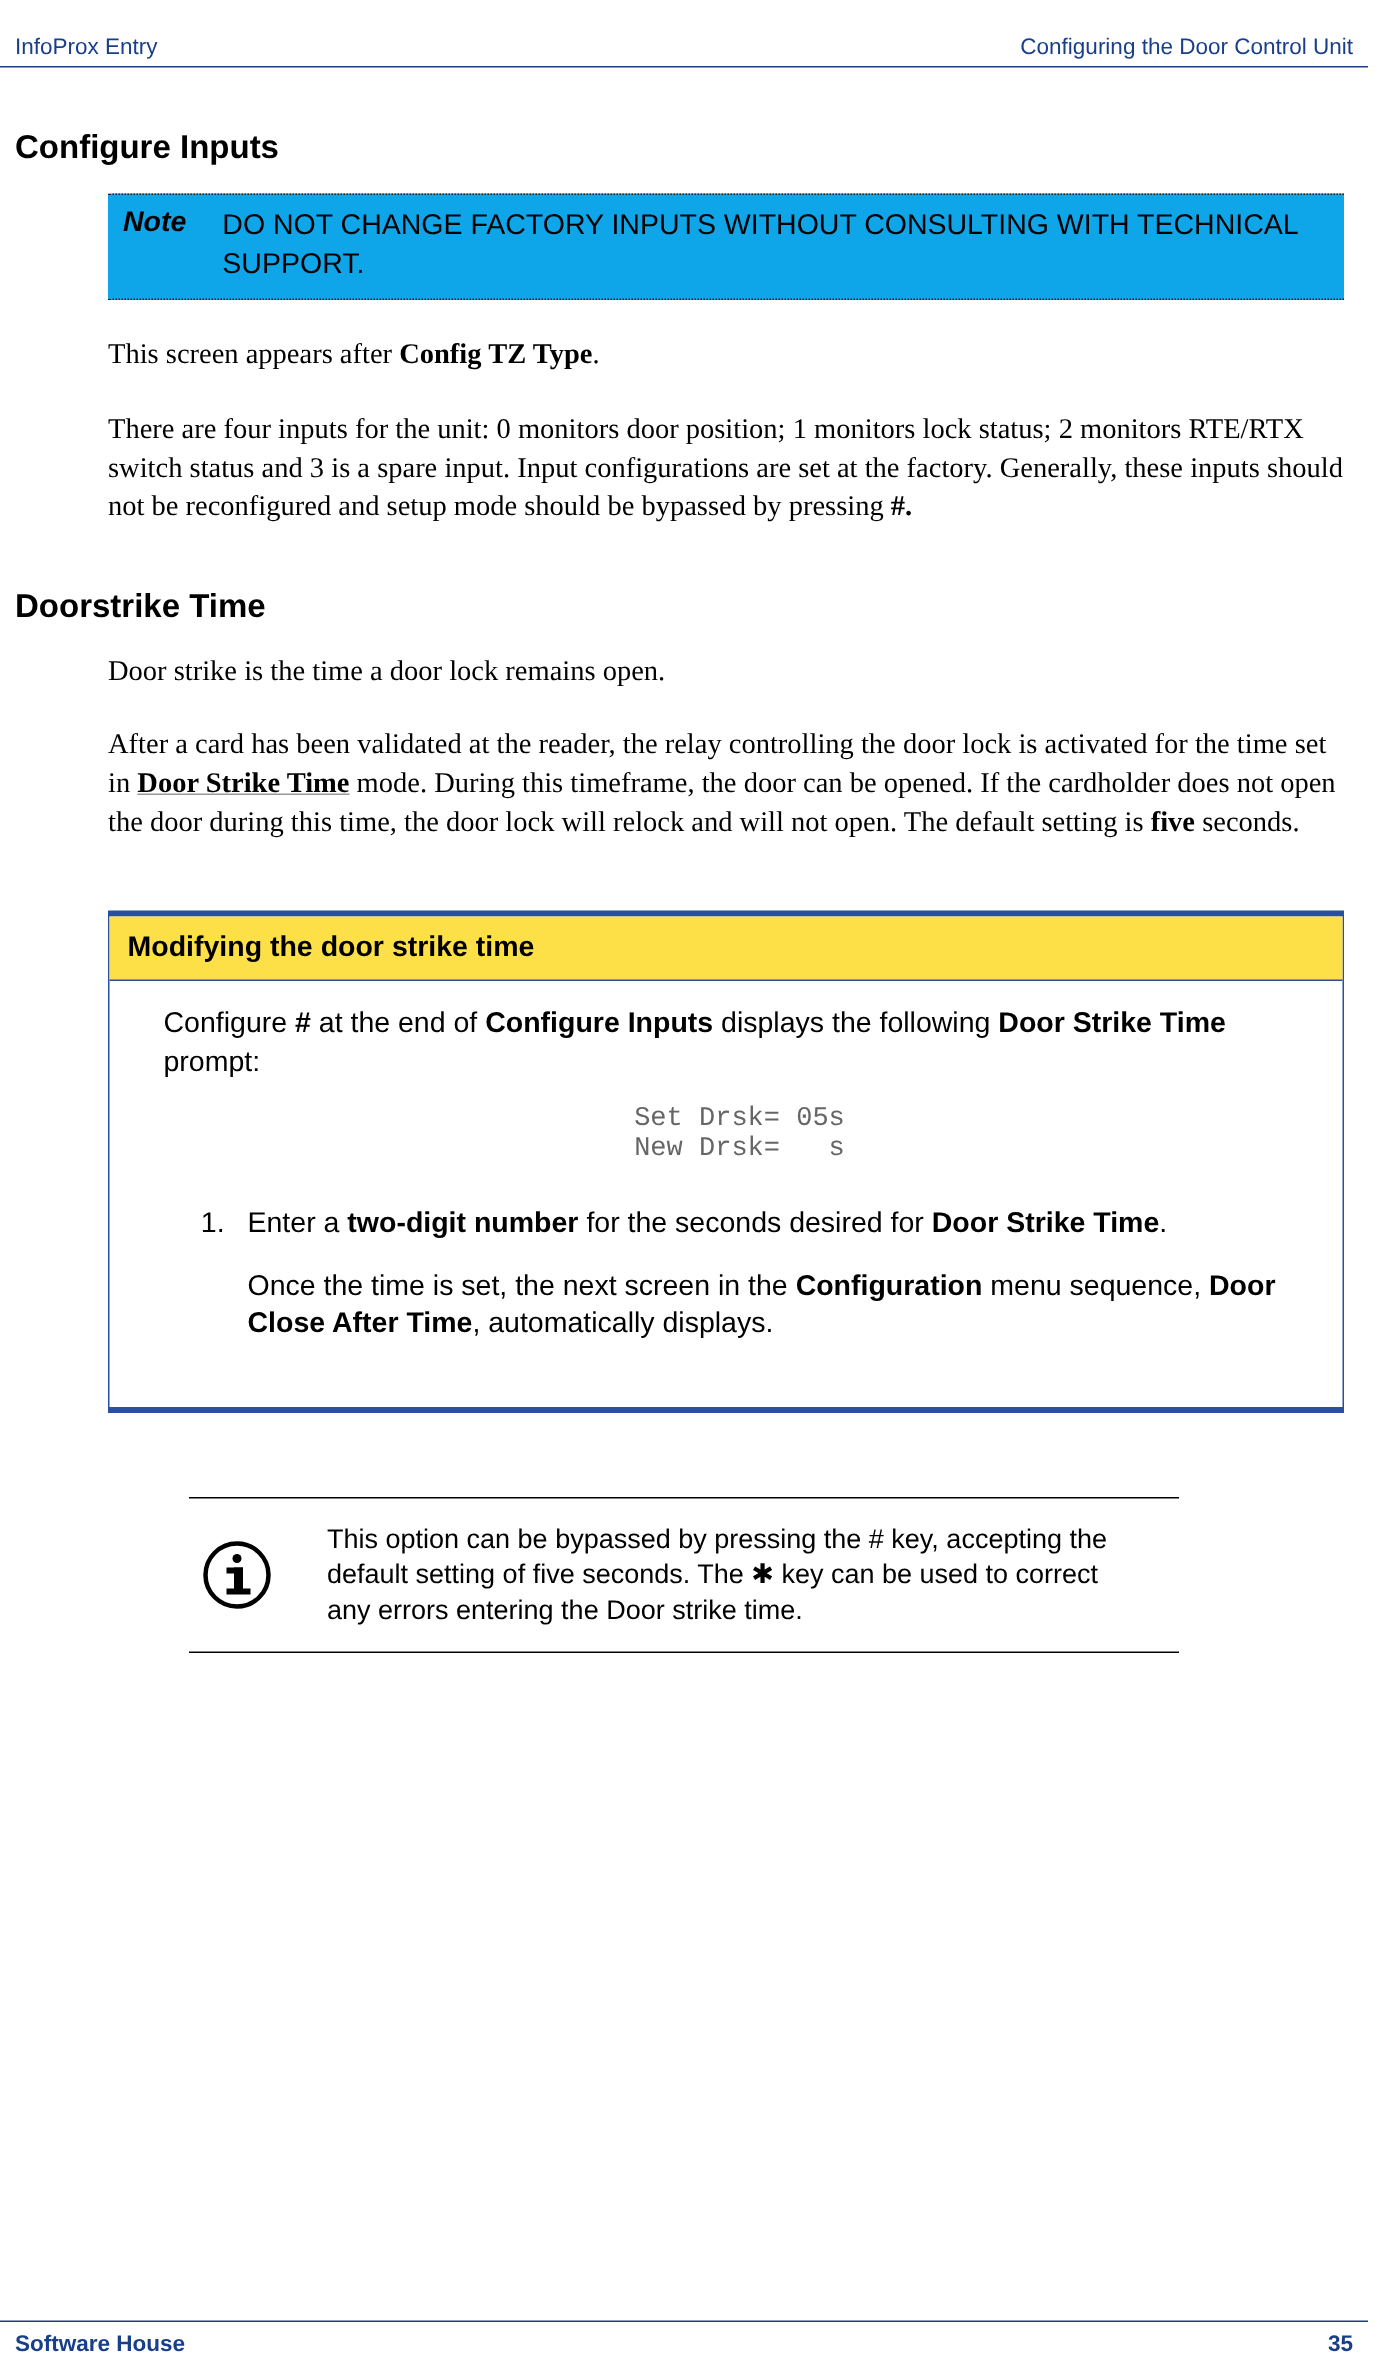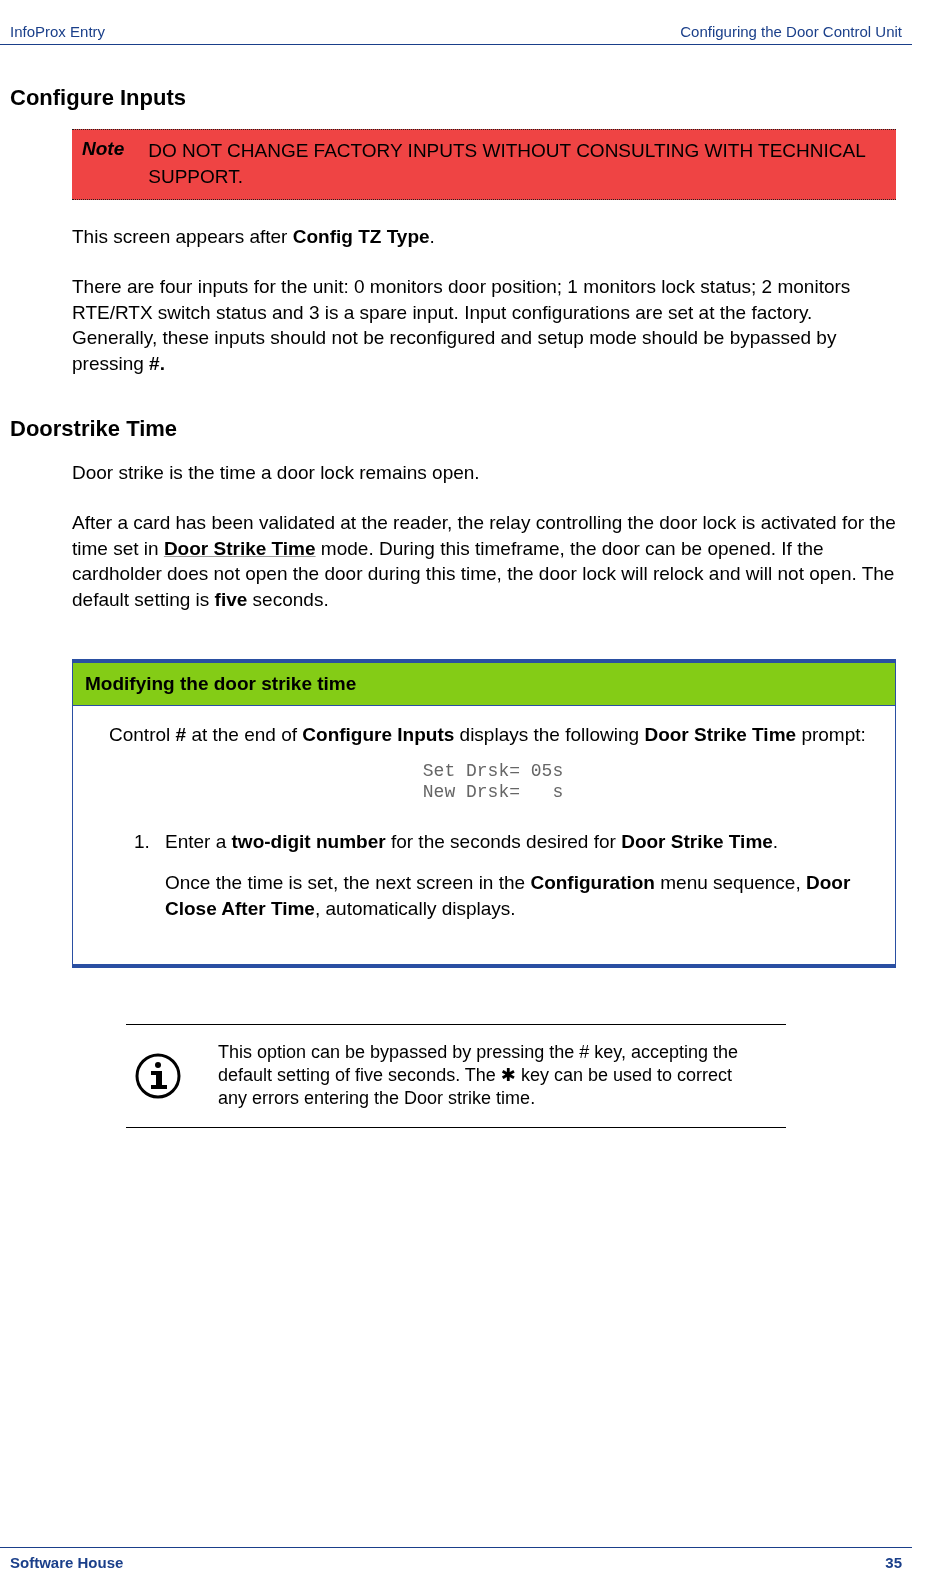--- a/index.html
+++ b/index.html
@@ -37,29 +37,29 @@
     margin-top: 40px;
     margin-bottom: 18px;
   }
   .body-block {
     margin-left: 62px;
     margin-right: 6px;
   }
   .note-box {
     border-top: 1px dotted #222;
     border-bottom: 1px dotted #222;
-    background: #ef4444;
+    background: #0ea5e9;
     padding: 8px 10px 10px 10px;
     display: flex;
     gap: 24px;
     font-size: 19px;
   }
   .note-label { font-weight: bold; font-style: italic; flex: 0 0 auto; }
   .note-text { flex: 1 1 auto; line-height: 1.35; }
-  p.para { margin-top: 24px; line-height: 1.35; }
+  p.para { margin-top: 24px; line-height: 1.35; font-family: Liberation Serif, serif; }
   .code {
     font-family: "Courier New", Courier, monospace;
     color: #666;
     font-size: 18px;
     white-space: pre;
     margin-top: 10px;
     line-height: 1.15;
     margin-left: 56px;
   }
   .code2 {
@@ -74,21 +74,21 @@
   .code2-wrap { display: flex; justify-content: center; }
   .proc-box {
     margin-left: 62px;
     margin-right: 6px;
     margin-top: 46px;
     border: 1px solid #2a4fa2;
     border-top: 4px solid #2a4fa2;
     border-bottom: 4px solid #2a4fa2;
   }
   .proc-title {
-    background: #84cc16;
+    background: #fde047;
     font-weight: bold;
     font-size: 19px;
     padding: 10px 12px;
     border-bottom: 1px solid #2a4fa2;
   }
   .proc-body {
     padding: 16px 18px 38px 36px;
     line-height: 1.35;
   }
   .proc-body p { margin-bottom: 4px; }
@@ -161,21 +161,21 @@
       <p class="para" style="margin-top:14px;">Door strike is the time a door lock remains open.</p>
       <p class="para">
         <span>After a card has been validated at the reader, the relay controlling the door lock is activated for the time set in </span><span class="b" style="text-decoration: underline; text-decoration-color:#999;">Door Strike Time</span><span> mode. During this timeframe, the door can be opened. If the cardholder does not open the door during this time, the door lock will relock and will not open. The default setting is </span><span class="b">five</span><span> seconds.</span>
       </p>
     </div>
 
     <div class="proc-box">
       <div class="proc-title">Modifying the door strike time</div>
       <div class="proc-body">
         <p>
-          <span>Control </span><span class="b">#</span><span> at the end of </span><span class="b">Configure Inputs</span><span> displays the following </span><span class="b">Door Strike Time</span><span> prompt:</span>
+          <span>Configure </span><span class="b">#</span><span> at the end of </span><span class="b">Configure Inputs</span><span> displays the following </span><span class="b">Door Strike Time</span><span> prompt:</span>
         </p>
         <div class="code2-wrap">
             <div class="code2">Set Drsk= 05s
 New Drsk=   s</div>
           </div>
         <ol class="steps">
           <li>
             <span>Enter a </span><span class="b">two-digit number</span><span> for the seconds desired for </span><span class="b">Door Strike Time</span><span>.</span>
             <p>
               <span>Once the time is set, the next screen in the </span><span class="b">Configuration</span><span> menu sequence, </span><span class="b">Door Close After Time</span><span>, automatically displays.</span>

